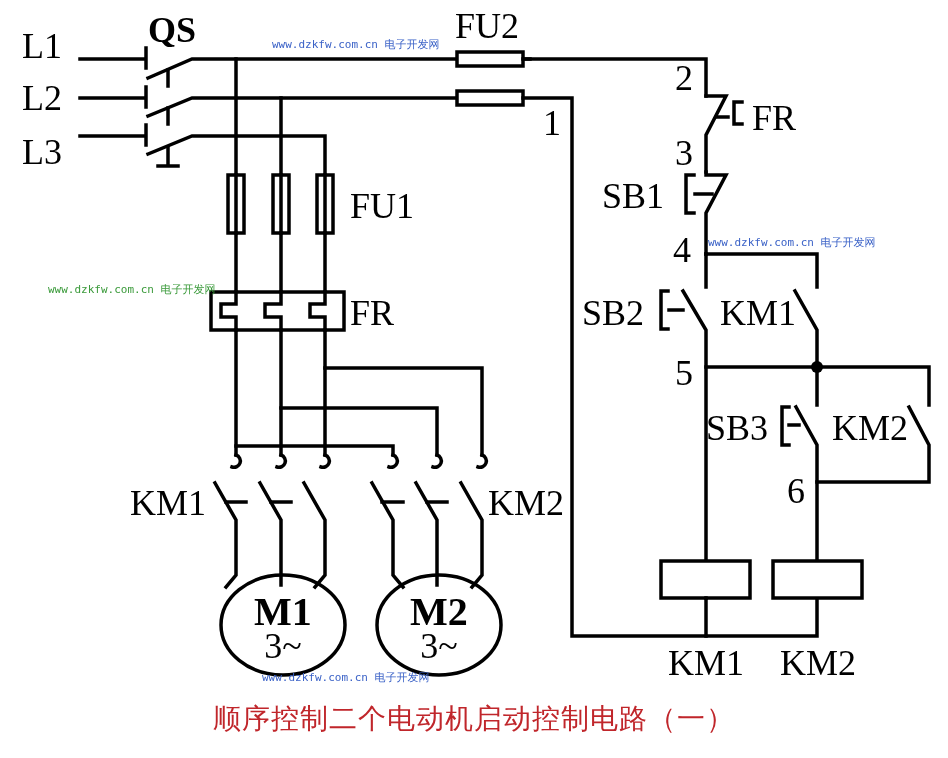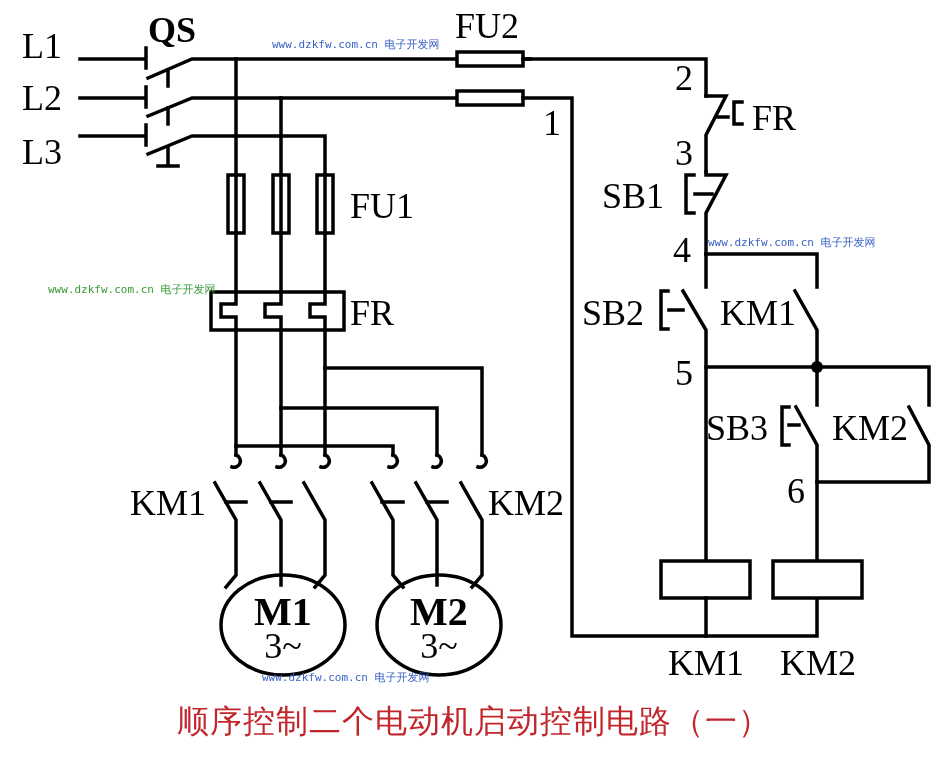--- a/index.html
+++ b/index.html
@@ -5,21 +5,21 @@
   html, body { margin: 0; padding: 0; background: #ffffff; }
   body { width: 948px; height: 758px; position: relative; overflow: hidden; }
   svg { position: absolute; left: 0; top: 0; }
   .w { stroke: #000; stroke-width: 3.5; fill: none; stroke-linecap: square; stroke-linejoin: miter; }
   .box { stroke: #000; stroke-width: 3.5; fill: #fff; }
   .lbl { font-family: "Liberation Serif", "DejaVu Serif", serif; font-size: 36px; fill: #000; }
   .lbl-m { font-family: "Liberation Serif", "DejaVu Serif", serif; font-size: 40px; fill: #000; font-weight: bold; }
   .wm { font-family: "DejaVu Sans Mono", monospace; font-size: 11px; fill: #3b62c7; }
   .wm-g { font-family: "DejaVu Sans Mono", monospace; font-size: 11px; fill: #3a9a3a; }
   .title { position: absolute; left: 0; width: 948px; top: 700px; text-align: center;
-           font-family: "DejaVu Sans", sans-serif; font-size: 32px; color: #c0262b; letter-spacing: 1px; }
+           font-family: "DejaVu Sans", sans-serif; font-size: 28px; color: #c0262b; letter-spacing: 1px; }
 </style>
 </head>
 <body>
 
 <svg width="948" height="758" viewBox="0 0 948 758">
 
   <g>
     <text class="lbl" x="22" y="58">L1</text>
     <text class="lbl" x="22" y="110">L2</text>
     <text class="lbl" x="22" y="164">L3</text>

